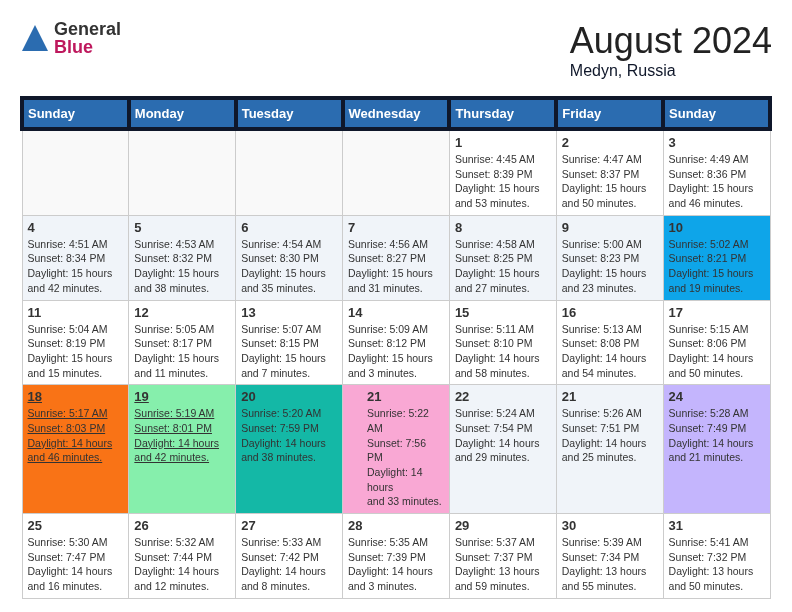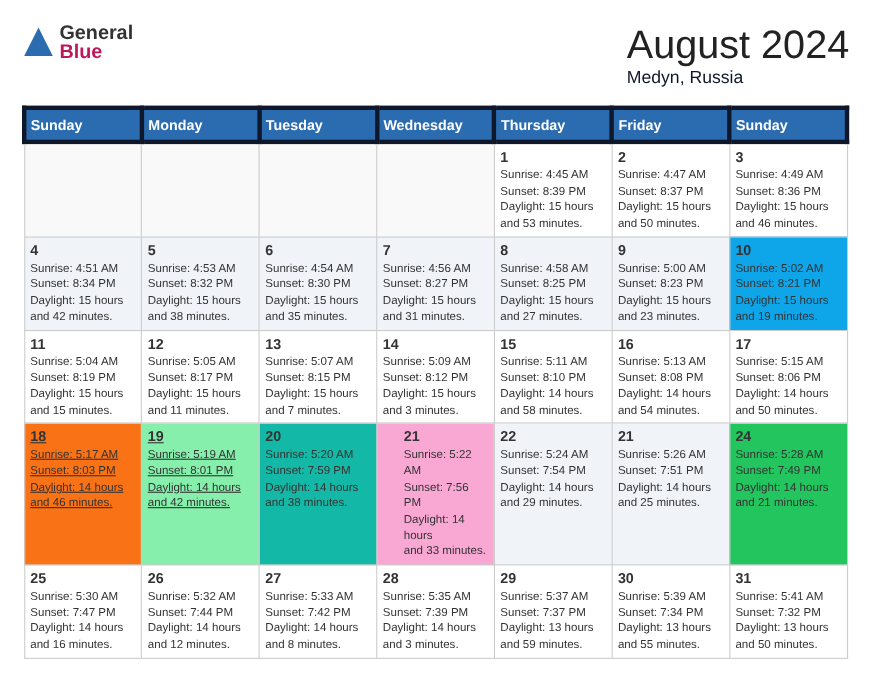--- a/index.html
+++ b/index.html
@@ -213,21 +213,21 @@
           <div class="day-info">Sunrise: 5:22 AM<br>Sunset: 7:56 PM<br>Daylight: 14 hours<br>and 33 minutes.</div>
         </td>
         <td style="background: rgb(240, 244, 249);">
           <div class="day-number">22</div>
           <div class="day-info">Sunrise: 5:24 AM<br>Sunset: 7:54 PM<br>Daylight: 14 hours<br>and 29 minutes.</div>
         </td>
         <td style="background: rgb(240, 244, 249);">
           <div class="day-number">21</div>
           <div class="day-info">Sunrise: 5:26 AM<br>Sunset: 7:51 PM<br>Daylight: 14 hours<br>and 25 minutes.</div>
         </td>
-        <td style="background: #22c55e;">
+        <td style="background: #c4b5fd;">
           <div class="day-number">24</div>
           <div class="day-info">Sunrise: 5:28 AM<br>Sunset: 7:49 PM<br>Daylight: 14 hours<br>and 21 minutes.</div>
         </td>
       </tr>
       <tr>
         <td>
           <div class="day-number">25</div>
           <div class="day-info">Sunrise: 5:30 AM<br>Sunset: 7:47 PM<br>Daylight: 14 hours<br>and 16 minutes.</div>
         </td>
         <td>

